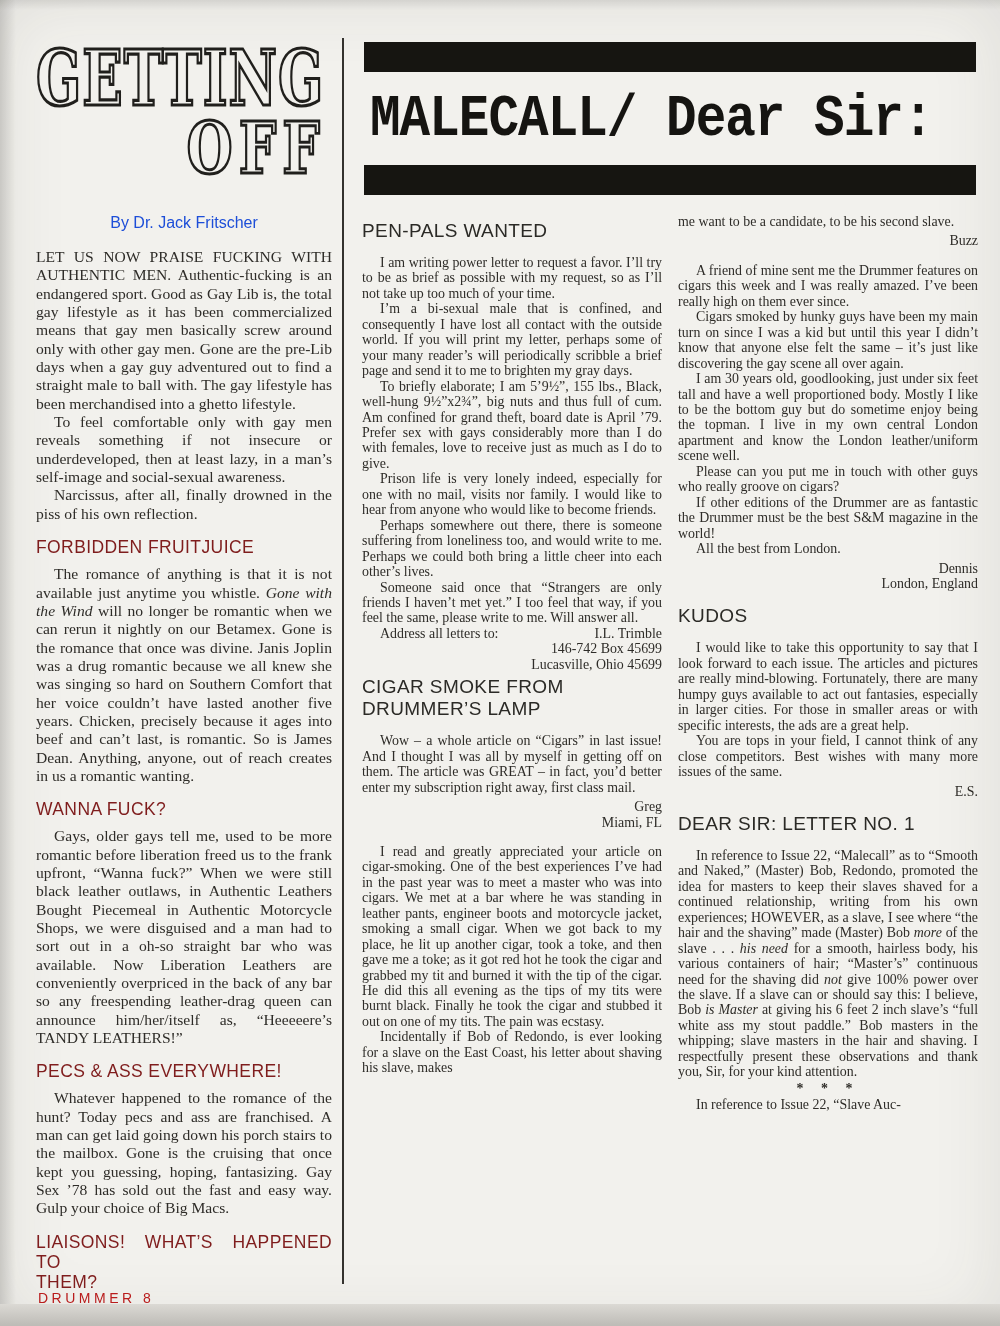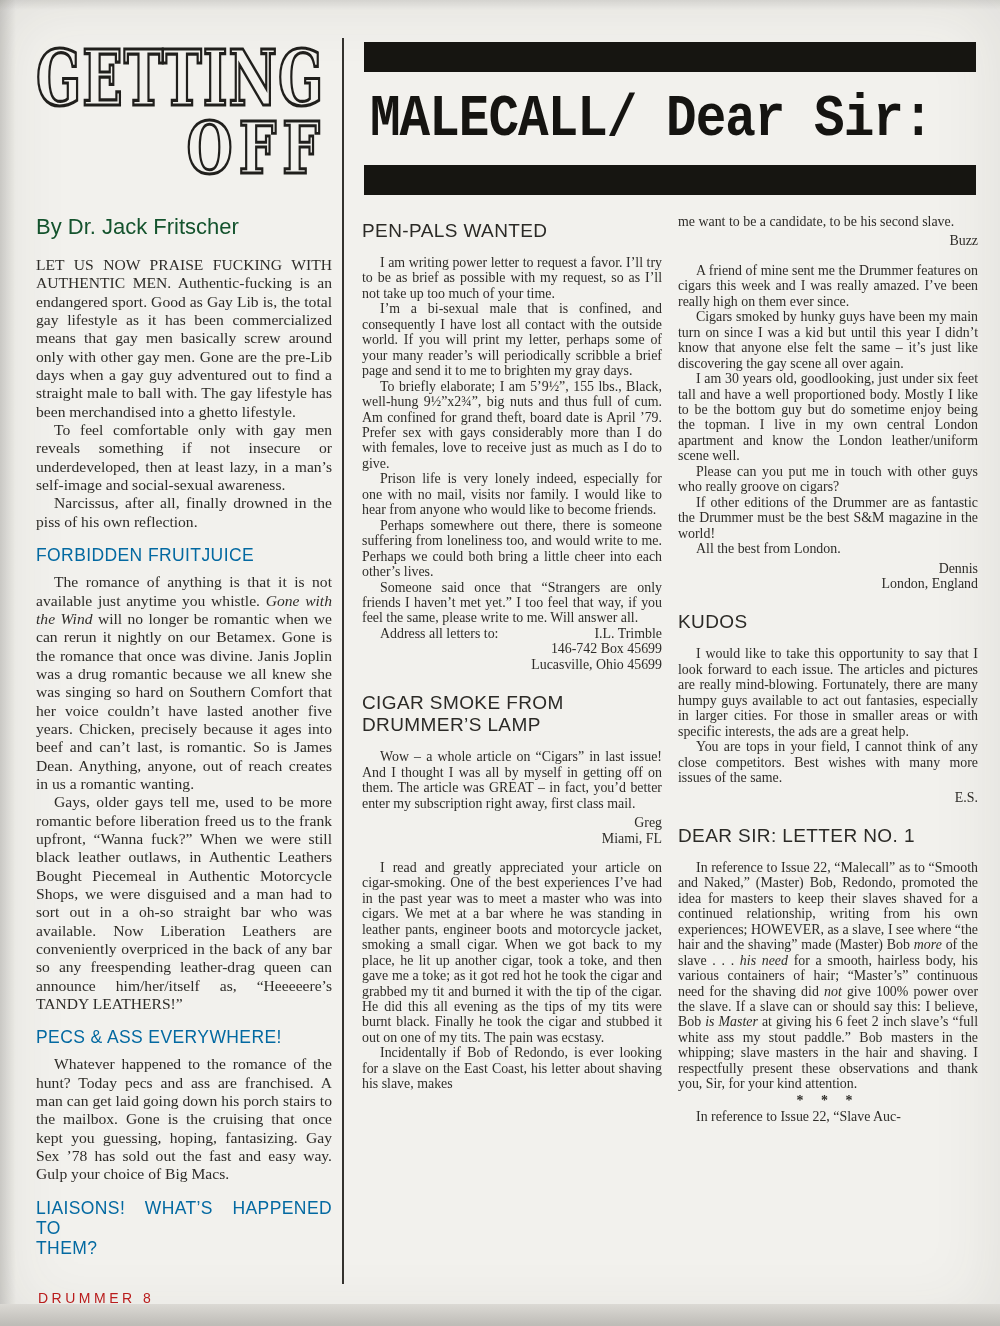--- a/index.html
+++ b/index.html
@@ -25,29 +25,29 @@
     color:#f2f1ed; -webkit-text-stroke:2.2px #201f1c;
     transform:scaleY(1.45); transform-origin:left top; white-space:nowrap;
   }
   .logo-line2 {
     display:block; position:absolute; right:2px; top:72px;
     font-family:"DejaVu Serif", serif; font-weight:bold;
     font-size:53px; line-height:1; letter-spacing:6px;
     color:#f2f1ed; -webkit-text-stroke:2.2px #201f1c;
     transform:scaleY(1.35); transform-origin:right top; white-space:nowrap;
   }
-  .byline { font-family:"Liberation Sans", sans-serif; font-size:22px; margin:12px 0 16px; color:#14532d; }
+  .byline { font-family:"Liberation Sans", sans-serif; font-size:16px; margin:12px 0 16px; color:#1d4ed8;text-align:center; }
 
   .body-l { font-size:15.6px; line-height:18.35px; text-align:justify; }
   .body-l p, .body-s p { margin:0; }
   .indent { text-indent:18px; }
   .h-left {
     font-family:"Liberation Sans", sans-serif; font-weight:normal;
     font-size:17.5px; line-height:20px; letter-spacing:0.4px;
-    margin:14px 0 8px; color:#0369a1; white-space:pre-line;
+    margin:14px 0 8px; color:#7f1d1d; white-space:pre-line;
   }
 
   .v-rule { position:absolute; left:342px; top:38px; width:2px; height:1246px; background:#34322e; }
 
   
   .mc-header { position:absolute; left:364px; top:42px; width:612px; }
   .bar { height:30px; background:#161511; }
   .mc-title {
     font-family:"Liberation Mono", monospace; font-weight:bold;
     font-size:51px; line-height:1; letter-spacing:-1px;
@@ -57,21 +57,21 @@
 
   
   .mid-col  { position:absolute; left:362px; top:220px; width:300px; }
   .right-col{ position:absolute; left:678px; top:214px; width:300px; }
   .body-s { font-size:13.9px; line-height:15.45px; text-align:justify; }
   .h-col {
     font-family:"Liberation Sans", sans-serif; font-weight:normal;
     font-size:19px; line-height:22px; letter-spacing:0.4px;
     color:#2b2a26; margin:0 0 13px; white-space:pre-line;
   }
-  .h-col.mt { margin-top:20px; }
+  .h-col.mt { margin-top:4px; }
   .sig { text-align:right; margin:4px 0 14px; }
   .sig div { line-height:15.45px; }
   .addr-row { display:flex; justify-content:space-between; text-indent:18px; }
   .addr-right { text-align:right; }
   .stars { text-align:center; letter-spacing:7px; margin:1px 0 1px; font-weight:bold; }
 
   .footer {
     position:absolute; left:38px; top:1290px;
     font-family:"Liberation Sans", sans-serif; font-size:14px;
     letter-spacing:3.5px; color:#b91c1c;
@@ -92,20 +92,21 @@
     <div class="byline">By Dr. Jack Fritscher</div>
 
     <div class="body-l">
       <p>LET US NOW PRAISE FUCKING WITH AUTHENTIC MEN. Authentic-fucking is an endangered sport. Good as Gay Lib is, the total gay lifestyle as it has been commercialized means that gay men basically screw around only with other gay men. Gone are the pre-Lib days when a gay guy adventured out to find a straight male to ball with. The gay lifestyle has been merchandised into a ghetto lifestyle.</p>
       <p class="indent">To feel comfortable only with gay men reveals something if not insecure or underdeveloped, then at least lazy, in a man’s self-image and social-sexual awareness.</p>
       <p class="indent">Narcissus, after all, finally drowned in the piss of his own reflection.</p>
 
       <div class="h-left">FORBIDDEN FRUITJUICE</div>
       <p class="indent"><span>The romance of anything is that it is not available just anytime you whistle. </span><em>Gone with the Wind</em><span> will no longer be romantic when we can rerun it nightly on our Betamex. Gone is the romance that once was divine. Janis Joplin was a drug romantic because we all knew she was singing so hard on Southern Comfort that her voice couldn’t have lasted another five years. Chicken, precisely because it ages into beef and can’t last, is romantic. So is James Dean. Anything, anyone, out of reach creates in us a romantic wanting.</span></p>
 
+      <div class="h-left">WANNA FUCK?</div>
       <p class="indent">Gays, older gays tell me, used to be more romantic before liberation freed us to the frank upfront, “Wanna fuck?” When we were still black leather outlaws, in Authentic Leathers Bought Piecemeal in Authentic Motorcycle Shops, we were disguised and a man had to sort out in a oh-so straight bar who was available. Now Liberation Leathers are conveniently overpriced in the back of any bar so any freespending leather-drag queen can announce him/her/itself as, “Heeeeere’s TANDY LEATHERS!”</p>
 
       <div class="h-left">PECS &amp; ASS EVERYWHERE!</div>
       <p class="indent">Whatever happened to the romance of the hunt? Today pecs and ass are franchised. A man can get laid going down his porch stairs to the mailbox. Gone is the cruising that once kept you guessing, hoping, fantasizing. Gay Sex ’78 has sold out the fast and easy way. Gulp your choice of Big Macs.</p>
 
       <div class="h-left">LIAISONS! WHAT’S HAPPENED TO
 THEM?</div>
 
     </div>
   </div>

